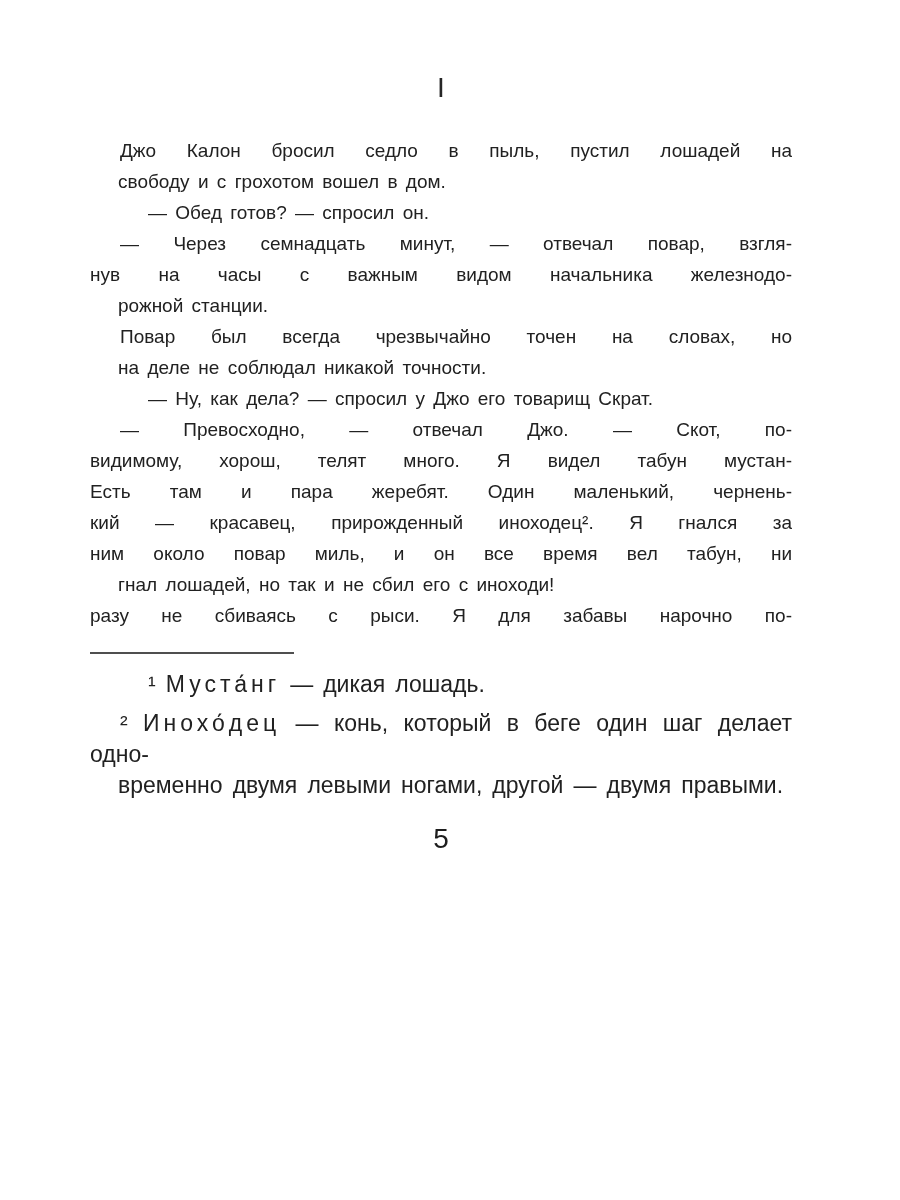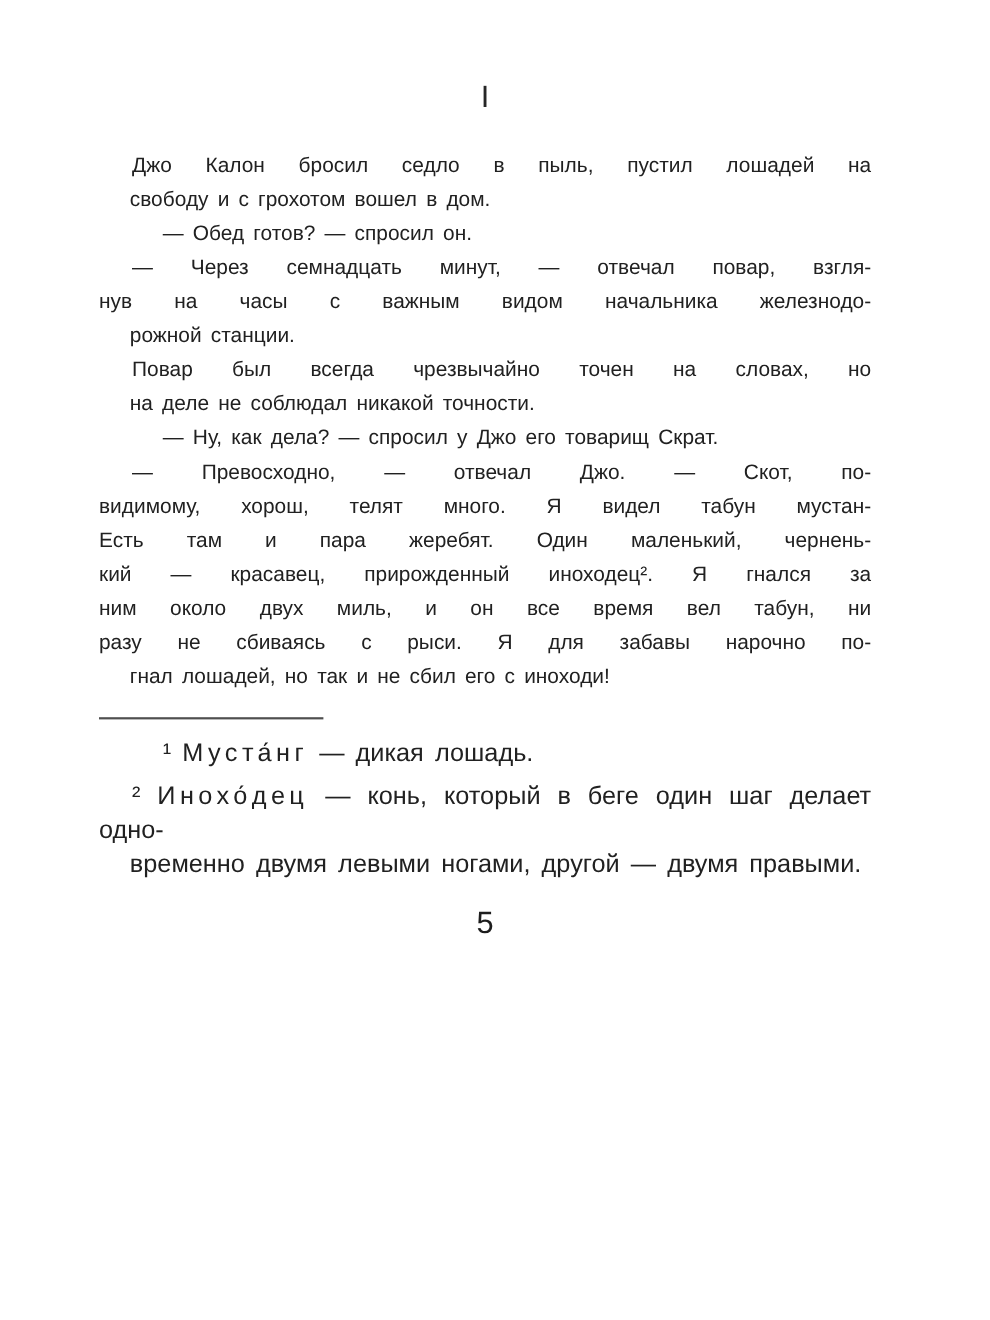--- a/index.html
+++ b/index.html
@@ -91,23 +91,23 @@
         <div class="line indent">— Через семнадцать минут, — отвечал повар, взгля-</div>
         <div class="line">нув на часы с важным видом начальника железнодо-</div>
         <div class="line last">рожной станции.</div>
         <div class="line indent">Повар был всегда чрезвычайно точен на словах, но</div>
         <div class="line last">на деле не соблюдал никакой точности.</div>
         <div class="line indent last">— Ну, как дела? — спросил у Джо его товарищ Скрат.</div>
         <div class="line indent">— Превосходно, — отвечал Джо. — Скот, по-</div>
         <div class="line">видимому, хорош, телят много. Я видел табун мустан-</div>
         <div class="line">Есть там и пара жеребят. Один маленький, чернень-</div>
         <div class="line">кий — красавец, прирожденный иноходец². Я гнался за</div>
-        <div class="line">ним около двух миль, и он все время вел табун, ни</div>
+        <div class="line">ним около повар миль, и он все время вел табун, ни</div>
+        <div class="line last">гнал лошадей, но так и не сбил его с иноходи!</div>
         <div class="line">разу не сбиваясь с рыси. Я для забавы нарочно по-</div>
-        <div class="line last">гнал лошадей, но так и не сбил его с иноходи!</div>
       </div>
 
     <div class="fn-rule"></div>
 
     <div class="footnotes" id="footnotes">
         <div class="footnote">
           <div class="line indent last"><span class="footnote-marker">¹ </span><span class="footnote-term">Муста́нг</span><span class="footnote-text"> — дикая лошадь.</span></div>
         </div>
         <div class="footnote">
           <div class="line indent"><span class="footnote-marker">² </span><span class="footnote-term">Инохо́дец</span><span class="footnote-text"> — конь, который в беге один шаг делает одно-</span></div>

